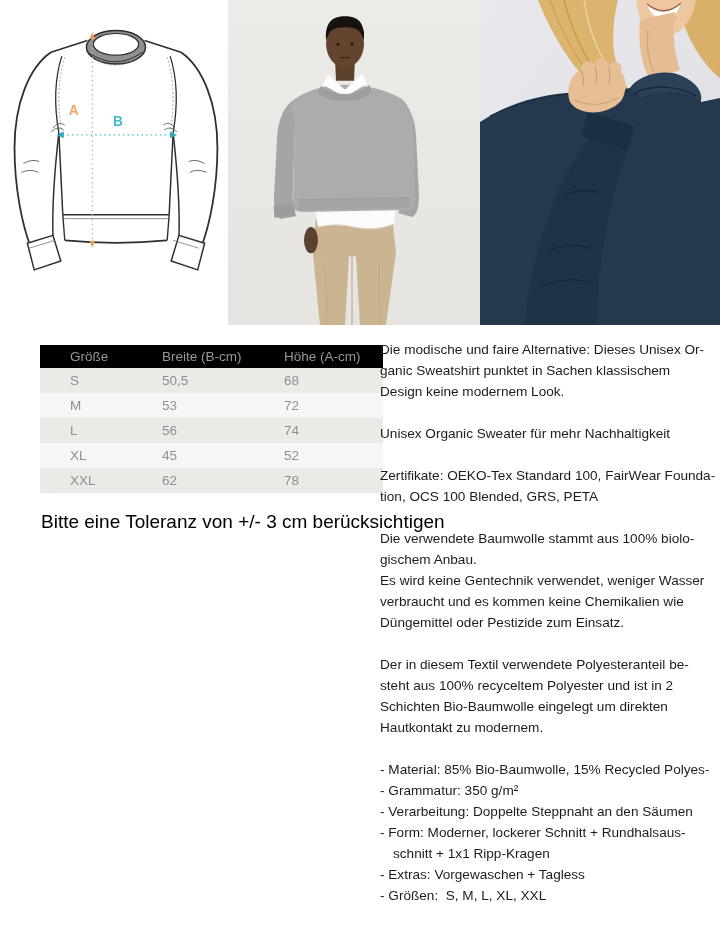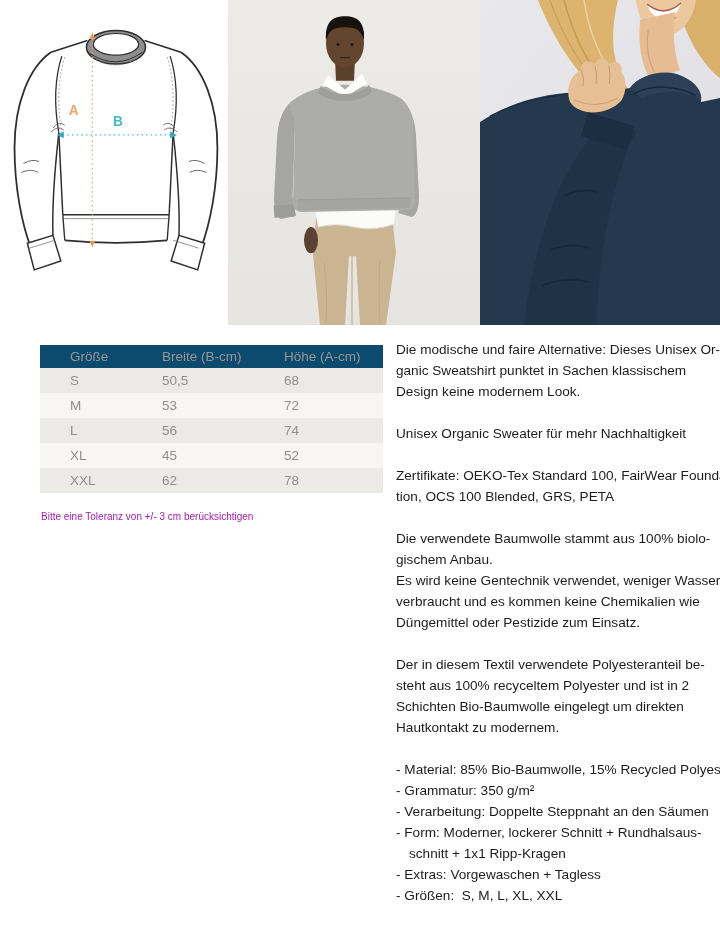--- a/index.html
+++ b/index.html
@@ -11,33 +11,33 @@
   .g-item{position:absolute;top:0;height:325px;overflow:hidden;}
   .g-diagram{left:0;width:228px;background:#ffffff;}
   .g-male{left:228px;width:252px;}
   .g-female{left:480px;width:240px;}
   .g-item svg{display:block;width:100%;height:100%;}
 
   
   .size-table{position:absolute;left:40px;top:345px;width:343px;
               font-size:13.5px;color:#8f8f8f;}
   .thead,.trow{display:grid;grid-template-columns:122px 122px 99px;align-items:center;}
-  .thead{height:23px;background:#0c4a6e;}
+  .thead{height:23px;background:#000000;}
   .trow{height:25px;}
   .trow.odd{background:#ebeae7;}
   .trow.even{background:#f7f6f4;}
   .tcell{white-space:pre;}
   .tcell.c0{padding-left:30px;}
   .thead .tcell{color:#979797;}
 
-  .tolerance-note{position:absolute;left:41px;top:511px;font-size:10px;color:#a21caf;
+  .tolerance-note{position:absolute;left:41px;top:511px;font-size:19px;color:#000000;
                   white-space:pre;}
 
   
-  .description{position:absolute;left:396px;top:339px;width:324px;
+  .description{position:absolute;left:380px;top:339px;width:324px;
                font-size:13.6px;line-height:21px;color:#1c1c1c;}
   .line{display:block;white-space:pre;}
   .para{margin:0 0 21px 0;}
   .bullets .bullet{padding-left:13px;}
   .bullets .bullet .first{margin-left:-13px;}
 </style>
 </head>
 <body>
 
 <div class="page">

